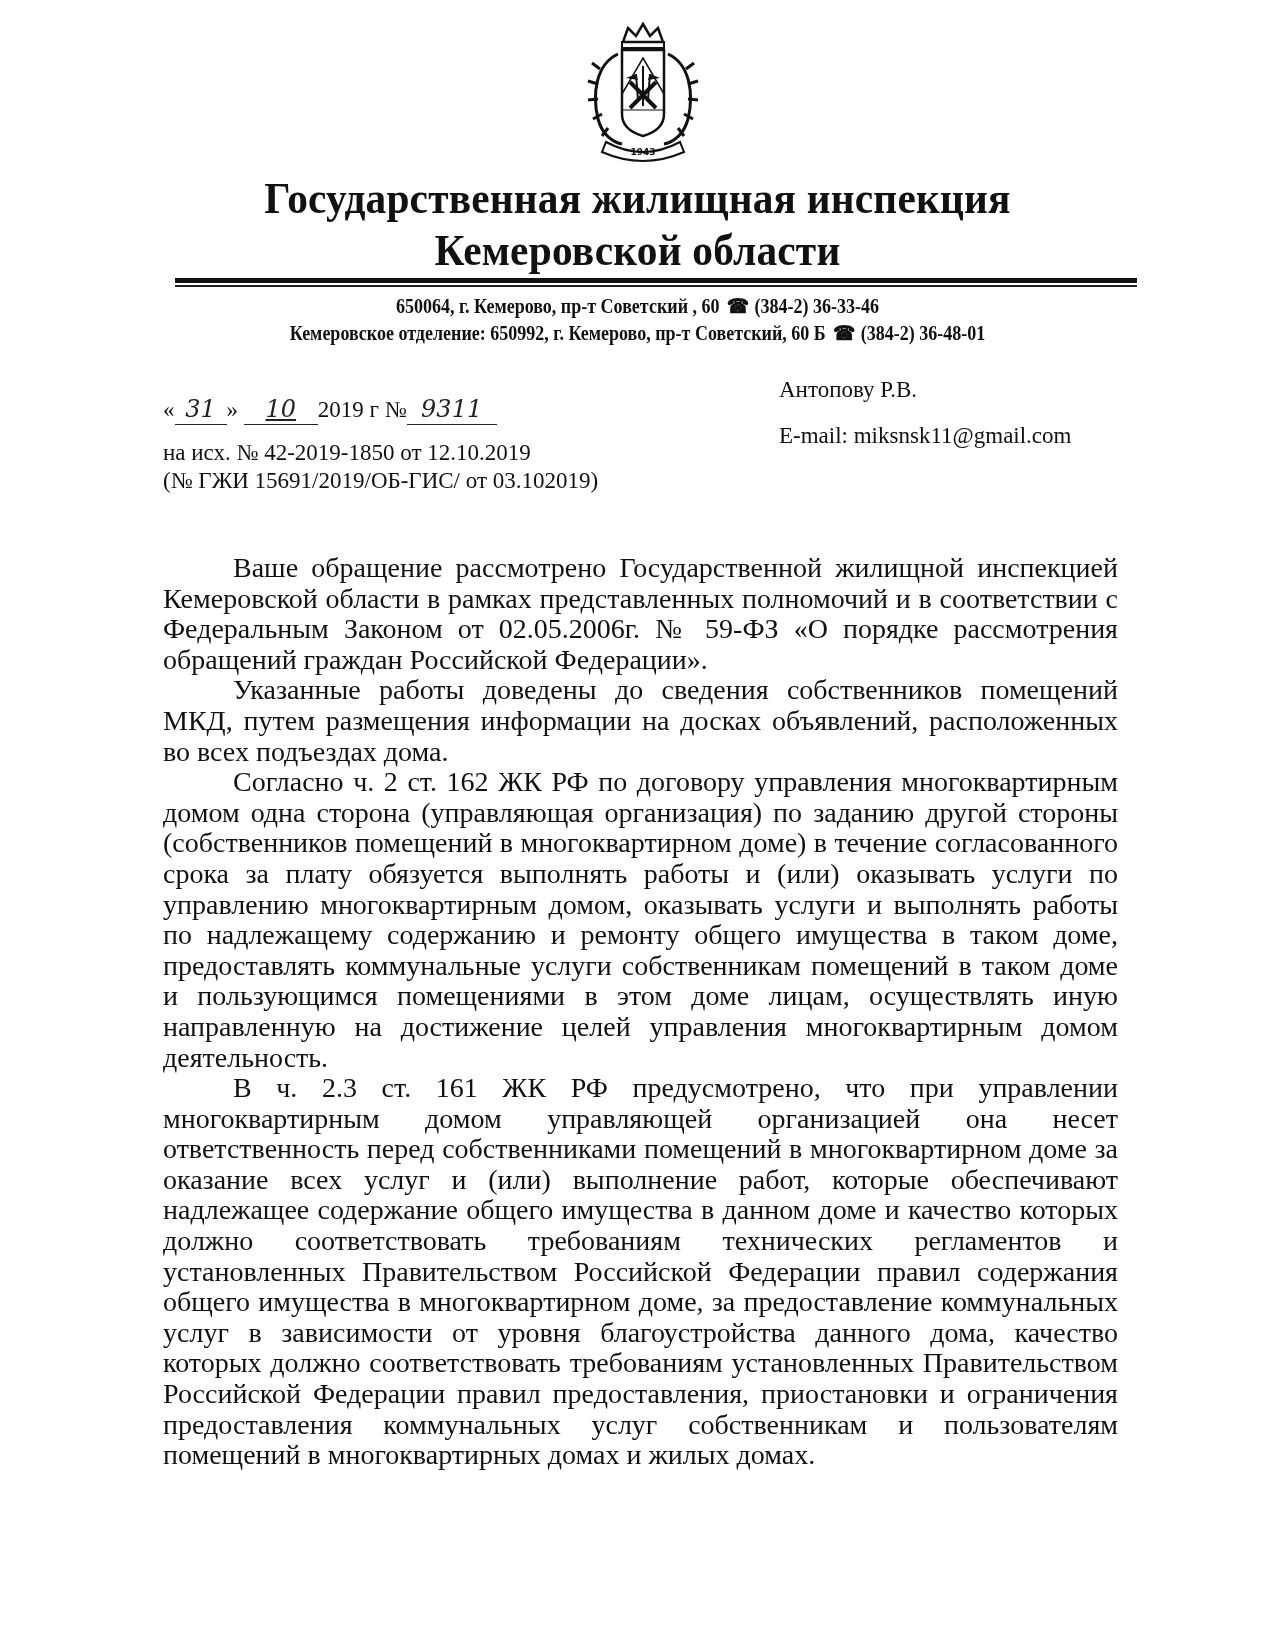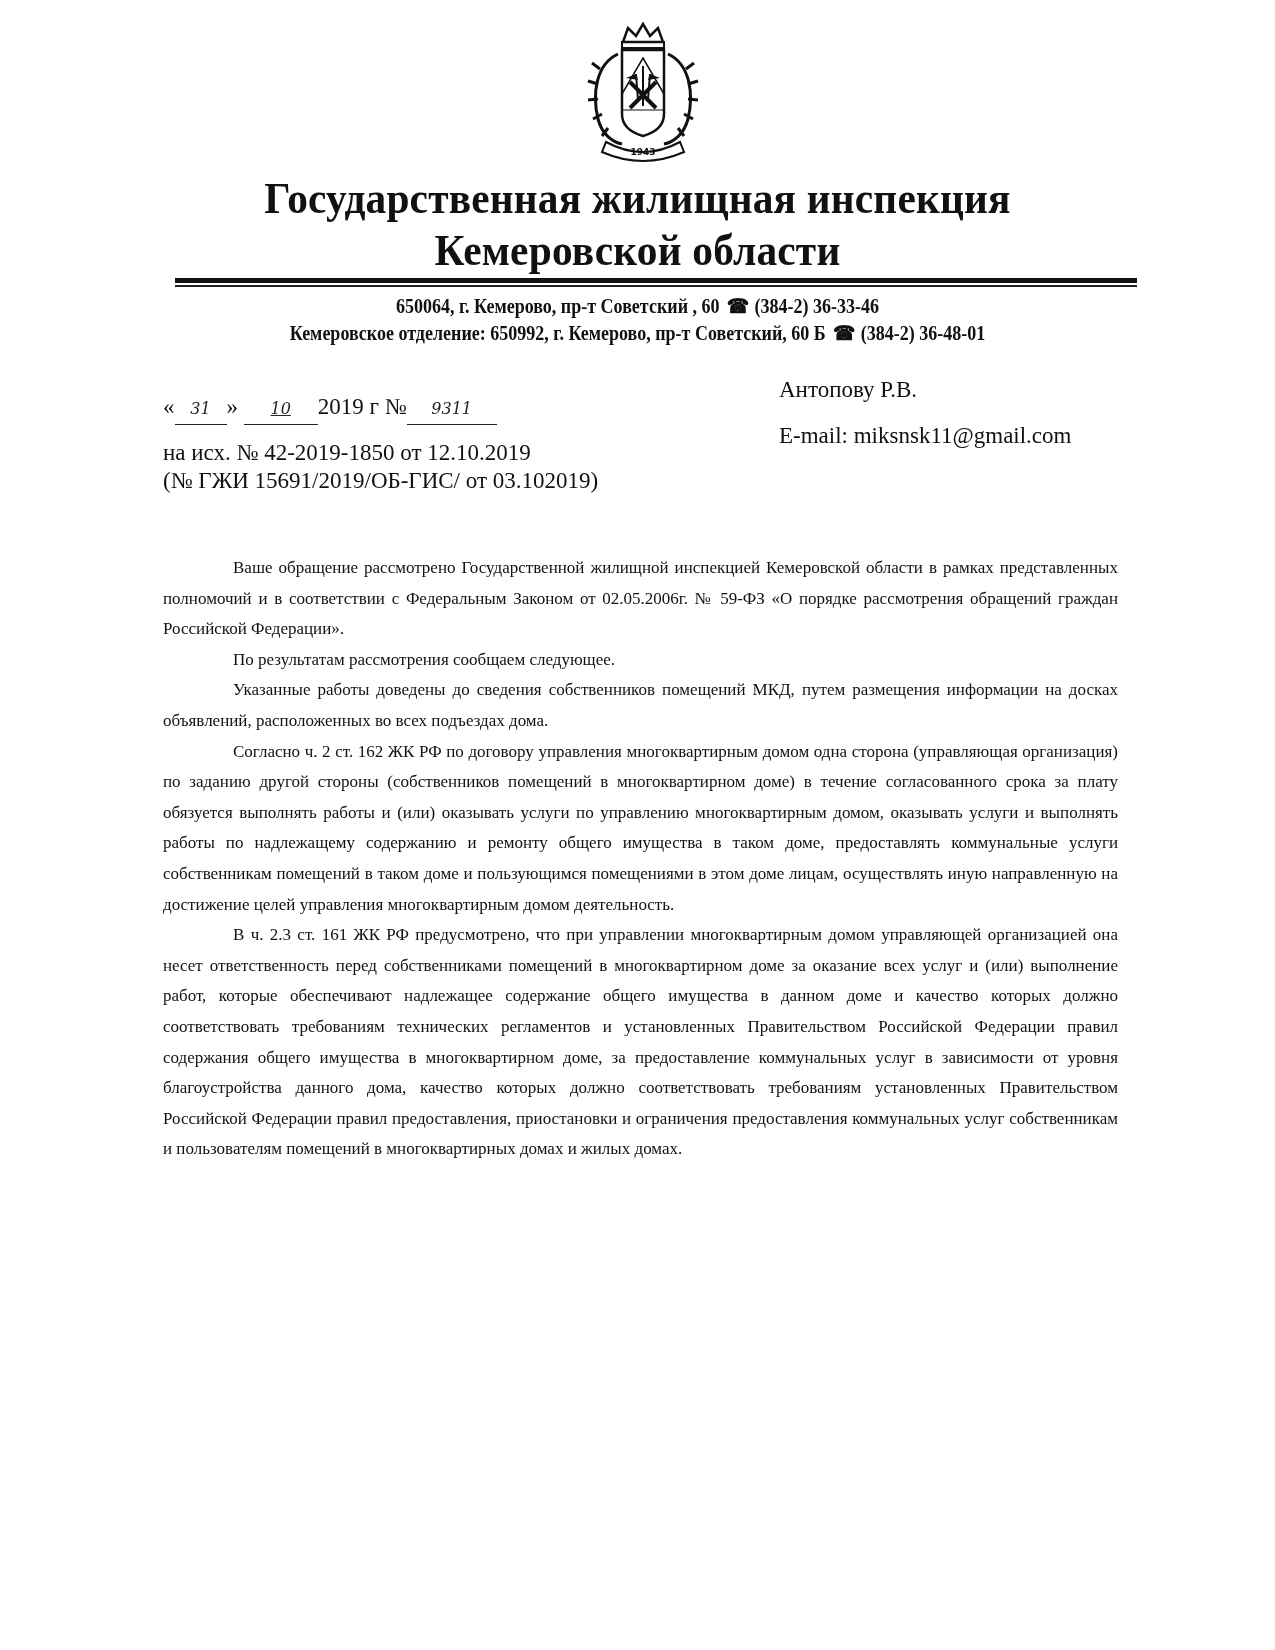--- a/index.html
+++ b/index.html
@@ -31,34 +31,34 @@
       transform: scaleX(0.9); transform-origin: center;
     }
     .addr.l1 { top: 293px; }
     .addr.l2 { top: 320px; }
     .phone-icon { display: inline-block; margin: 0 6px 0 8px; }
 
     .meta { position: absolute; font-size: 23px; line-height: 30px; }
     .date-line { left: 163px; top: 375px; }
     .hand {
       display: inline-block; border-bottom: 1.5px solid #222;
-      font-family: "DejaVu Serif", serif; font-style: italic; font-size: 16px; color: #222;
+      font-family: "DejaVu Serif", serif; font-style: italic; font-size: 24px; color: #222;
       text-align: center; padding: 0 6px; vertical-align: baseline; margin-top: 19px;
     }
     .hand.day { width: 40px; }
     .hand.month { width: 62px; text-decoration: underline; }
     .hand.num { width: 78px; }
     .ref-line1 { left: 163px; top: 438px; }
     .ref-line2 { left: 163px; top: 466px; }
     .recipient { left: 779px; top: 375px; }
     .email { left: 779px; top: 421px; }
 
     .body-text {
       position: absolute; left: 163px; top: 553px; width: 955px;
-      font-size: 17px; line-height: 30.6px; text-align: justify;
+      font-size: 28px; line-height: 30.6px; text-align: justify;
       font-family: "Liberation Serif", serif;
     }
     .body-text p { margin: 0; text-indent: 70px; }
   </style>
 </head>
 <body>
 
 <div class="emblem">
   <svg viewBox="0 0 130 150" xmlns="http://www.w3.org/2000/svg">
 
@@ -104,17 +104,16 @@
 </div>
 
 <div class="meta ref-line1">на исх. № 42-2019-1850 от 12.10.2019</div>
 <div class="meta ref-line2">(№ ГЖИ 15691/2019/ОБ-ГИС/ от 03.102019)</div>
 
 <div class="meta recipient">Антопову Р.В.</div>
 <div class="meta email">E-mail: miksnsk11@gmail.com</div>
 
 <div class="body-text">
   <p>Ваше обращение рассмотрено Государственной жилищной инспекцией Кемеровской области в рамках представленных полномочий и в соответствии с Федеральным Законом от 02.05.2006г. № 59-ФЗ «О порядке рассмотрения обращений граждан Российской Федерации».</p>
-  <p>По результатам рассмотрения сообщаем следующее.</p>
   <p>Указанные работы доведены до сведения собственников помещений МКД, путем размещения информации на досках объявлений, расположенных во всех подъездах дома.</p>
   <p>Согласно ч. 2 ст. 162 ЖК РФ по договору управления многоквартирным домом одна сторона (управляющая организация) по заданию другой стороны (собственников помещений в многоквартирном доме) в течение согласованного срока за плату обязуется выполнять работы и (или) оказывать услуги по управлению многоквартирным домом, оказывать услуги и выполнять работы по надлежащему содержанию и ремонту общего имущества в таком доме, предоставлять коммунальные услуги собственникам помещений в таком доме и пользующимся помещениями в этом доме лицам, осуществлять иную направленную на достижение целей управления многоквартирным домом деятельность.</p>
   <p>В ч. 2.3 ст. 161 ЖК РФ предусмотрено, что при управлении многоквартирным домом управляющей организацией она несет ответственность перед собственниками помещений в многоквартирном доме за оказание всех услуг и (или) выполнение работ, которые обеспечивают надлежащее содержание общего имущества в данном доме и качество которых должно соответствовать требованиям технических регламентов и установленных Правительством Российской Федерации правил содержания общего имущества в многоквартирном доме, за предоставление коммунальных услуг в зависимости от уровня благоустройства данного дома, качество которых должно соответствовать требованиям установленных Правительством Российской Федерации правил предоставления, приостановки и ограничения предоставления коммунальных услуг собственникам и пользователям помещений в многоквартирных домах и жилых домах.</p>
 </div>
 
 </body></html>

